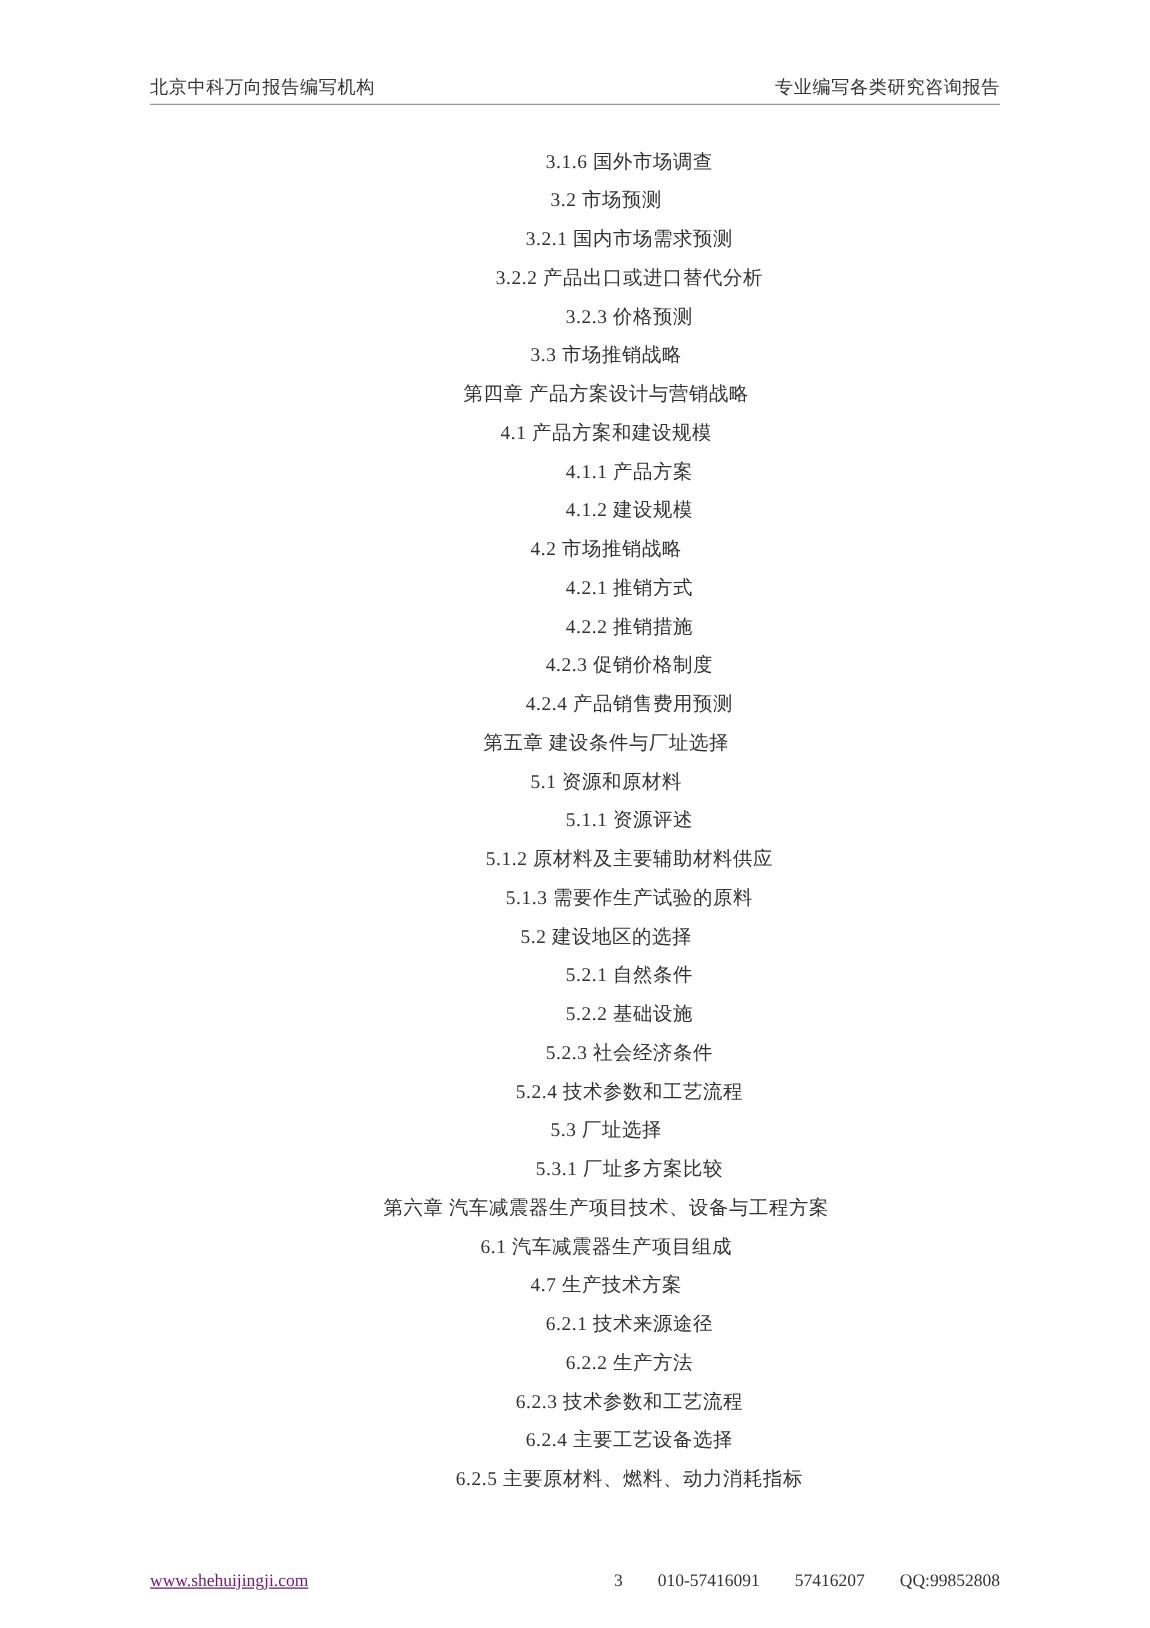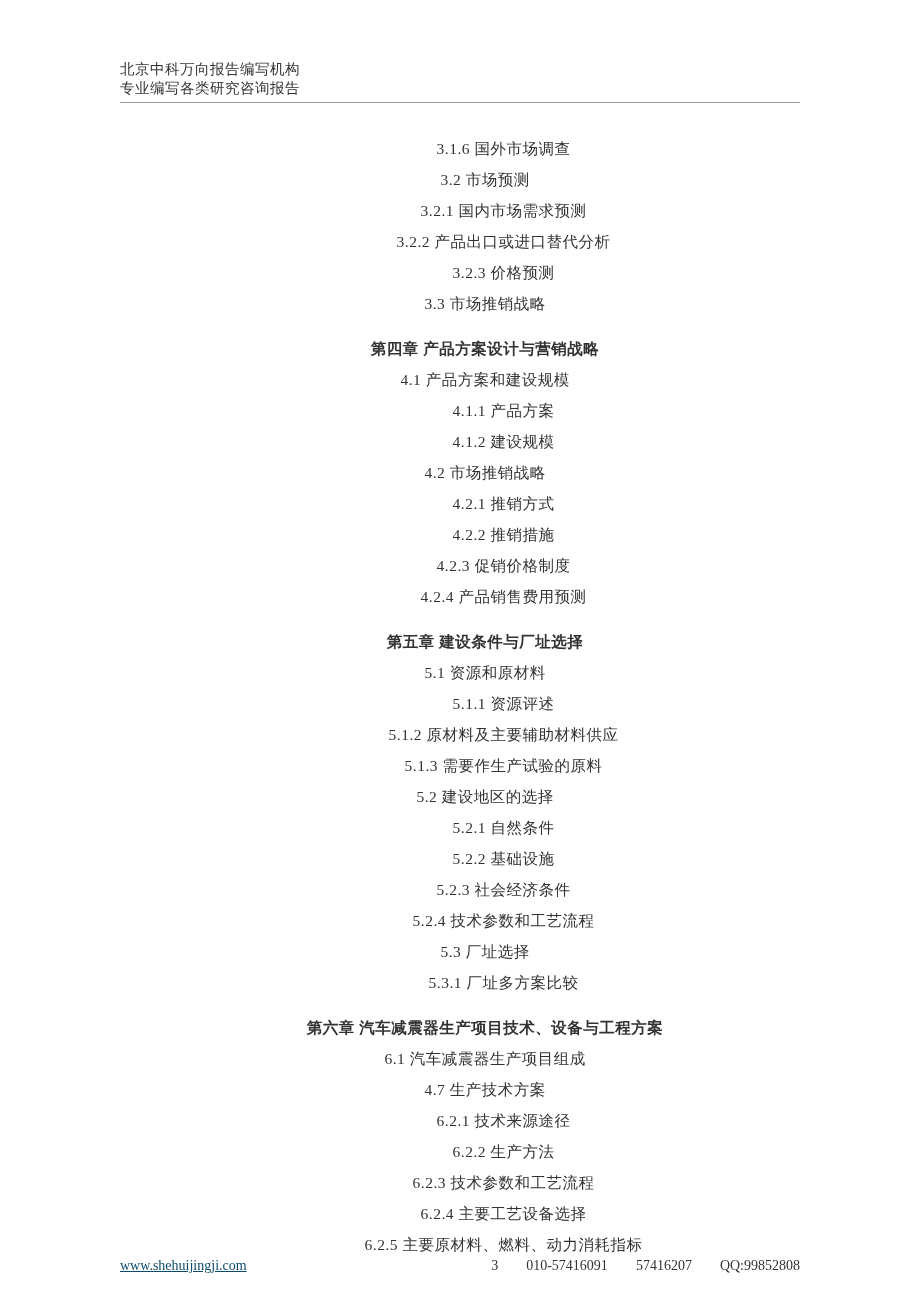--- a/index.html
+++ b/index.html
@@ -15,48 +15,47 @@
     font-size: 15.5px;
   }
   .header {
     display: flex;
     justify-content: space-between;
     font-size: 14.5px;
     color: #333;
     padding-bottom: 4px;
     border-bottom: 1px solid #999;
     letter-spacing: 0.5px;
-    flex-direction: column;
   }
   .content {
     padding-top: 30px;
     line-height: 2.0;
     letter-spacing: 0.5px;
     text-align: center;
   }
   .line { white-space: pre; }
   .l0 { padding-left: 50px; }
   .l1 { padding-left: 87px; }
   .chapter {
-    font-weight: 700;
+    font-weight: 400;
     padding-left: 50px;
-    margin-top: 14px;
+    margin-top: 0;
   }
   .footer {
     position: absolute;
     left: 120px;
     right: 120px;
     bottom: 28px;
     display: flex;
     justify-content: space-between;
     font-size: 14px;
     color: #333;
   }
   .footer a {
-    color: #0c4a6e;
+    color: #701a75;
     text-decoration: underline;
   }
   .footer-right {
     display: flex;
     gap: 28px;
   }
 </style>
 </head>
 <body>
 

